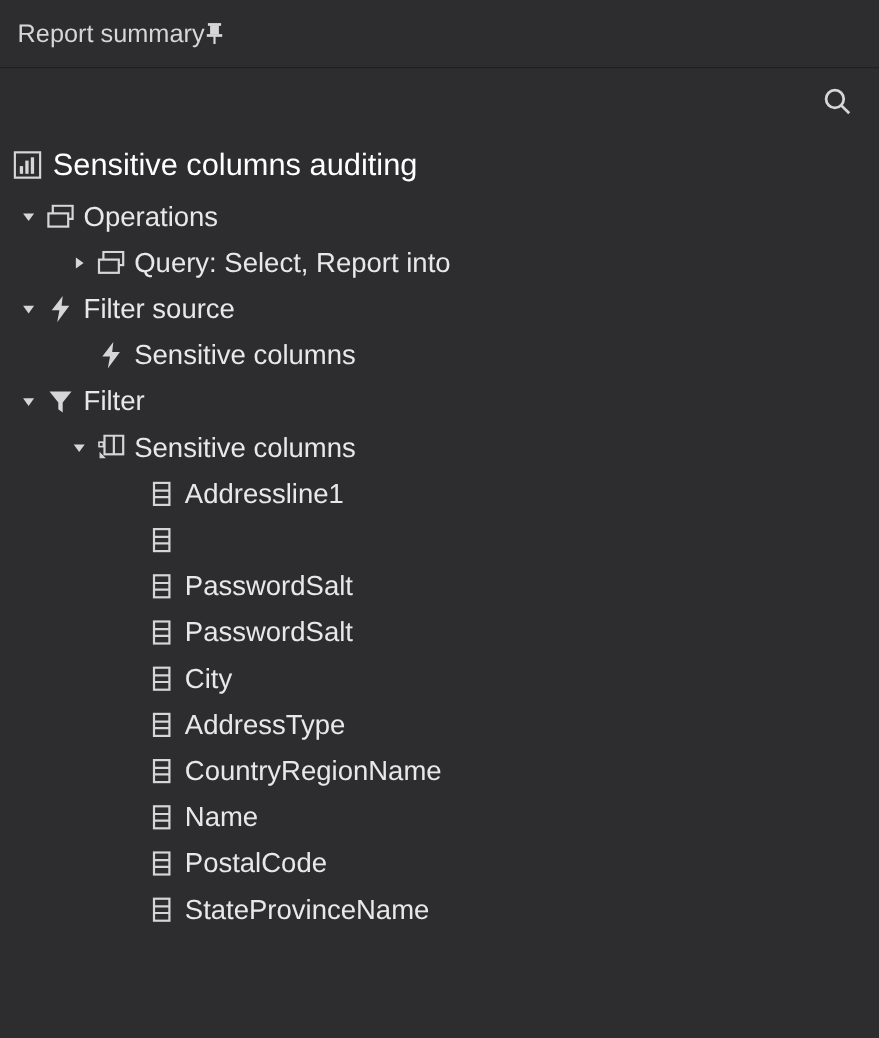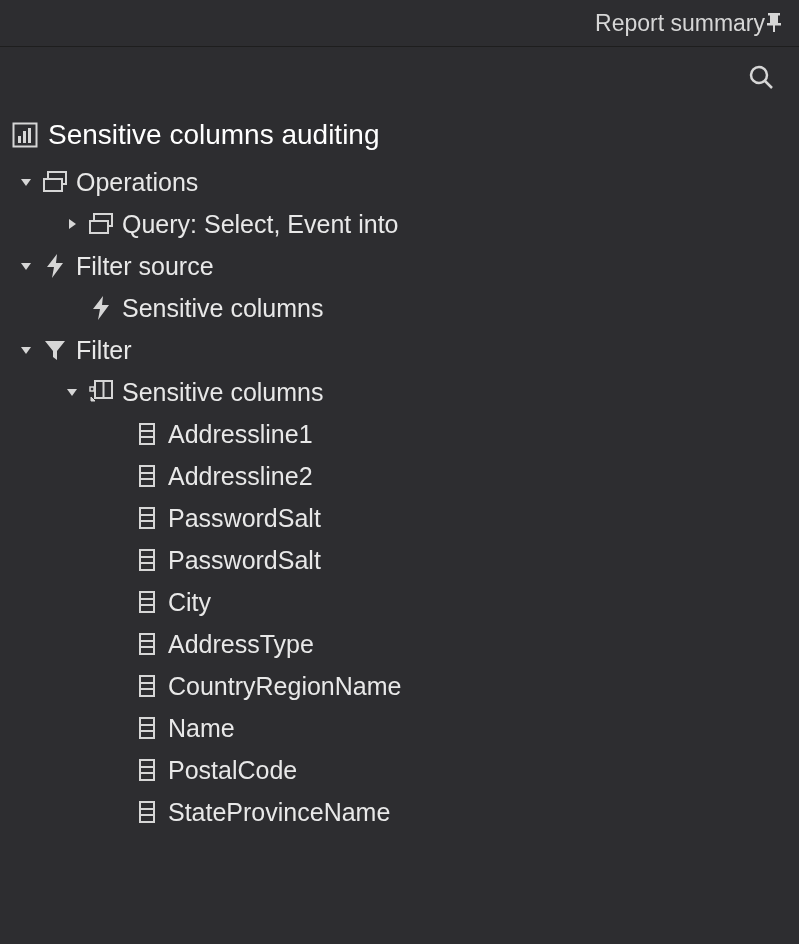--- a/index.html
+++ b/index.html
@@ -12,22 +12,22 @@
       overflow: hidden;
     }
     .panel {
       background: #2d2d30;
       width: 100%;
       height: 100%;
     }
     .titlebar {
       display: flex;
       align-items: center;
-      justify-content: flex-end;
-      height: 47px;
+      justify-content: flex-start;
+      height: 62px;
       padding: 0 16px;
       border-bottom: 1px solid #1e1e1e;
     }
     .titlebar .title {
       font-size: 23px;
       font-weight: 400;
       color: #d6d6d6;
     }
     .titlebar .pin {
       cursor: pointer;
@@ -159,21 +159,21 @@
           <svg width="14" height="14" viewBox="0 0 14 14">
               <path d="M4 2 L4 12 L11 7 Z" fill="#d6d6d6"></path>
             </svg>
         </span>
         <span class="ico">
           <svg width="26" height="22" viewBox="0 0 26 22">
             <rect x="6" y="1" width="18" height="12" fill="none" stroke="#d6d6d6" stroke-width="2"></rect>
             <rect x="2" y="8" width="18" height="12" fill="#2d2d30" stroke="#d6d6d6" stroke-width="2"></rect>
           </svg>
         </span>
-        <span class="label">Query: Select, Event into</span>
+        <span class="label">Query: Select, Report into</span>
       </div>
 
       <div class="row" style="--depth:0">
         <span class="arrow">
           <svg width="14" height="14" viewBox="0 0 14 14">
               <path d="M2 4 L12 4 L7 11 Z" fill="#d6d6d6"></path>
             </svg>
         </span>
         <span class="ico">
           <svg width="22" height="26" viewBox="0 0 22 26">
@@ -237,21 +237,20 @@
       </div>
       <div class="row" style="--depth:2">
         <span class="arrow none"></span>
         <span class="ico">
           <svg width="18" height="24" viewBox="0 0 18 24">
               <rect x="2" y="2" width="14" height="20" fill="none" stroke="#d6d6d6" stroke-width="2"></rect>
               <line x1="2" y1="9" x2="16" y2="9" stroke="#d6d6d6" stroke-width="2"></line>
               <line x1="2" y1="15" x2="16" y2="15" stroke="#d6d6d6" stroke-width="2"></line>
             </svg>
         </span>
-        <span class="label">Addressline2</span>
       </div>
       <div class="row" style="--depth:2">
         <span class="arrow none"></span>
         <span class="ico">
           <svg width="18" height="24" viewBox="0 0 18 24">
               <rect x="2" y="2" width="14" height="20" fill="none" stroke="#d6d6d6" stroke-width="2"></rect>
               <line x1="2" y1="9" x2="16" y2="9" stroke="#d6d6d6" stroke-width="2"></line>
               <line x1="2" y1="15" x2="16" y2="15" stroke="#d6d6d6" stroke-width="2"></line>
             </svg>
         </span>

